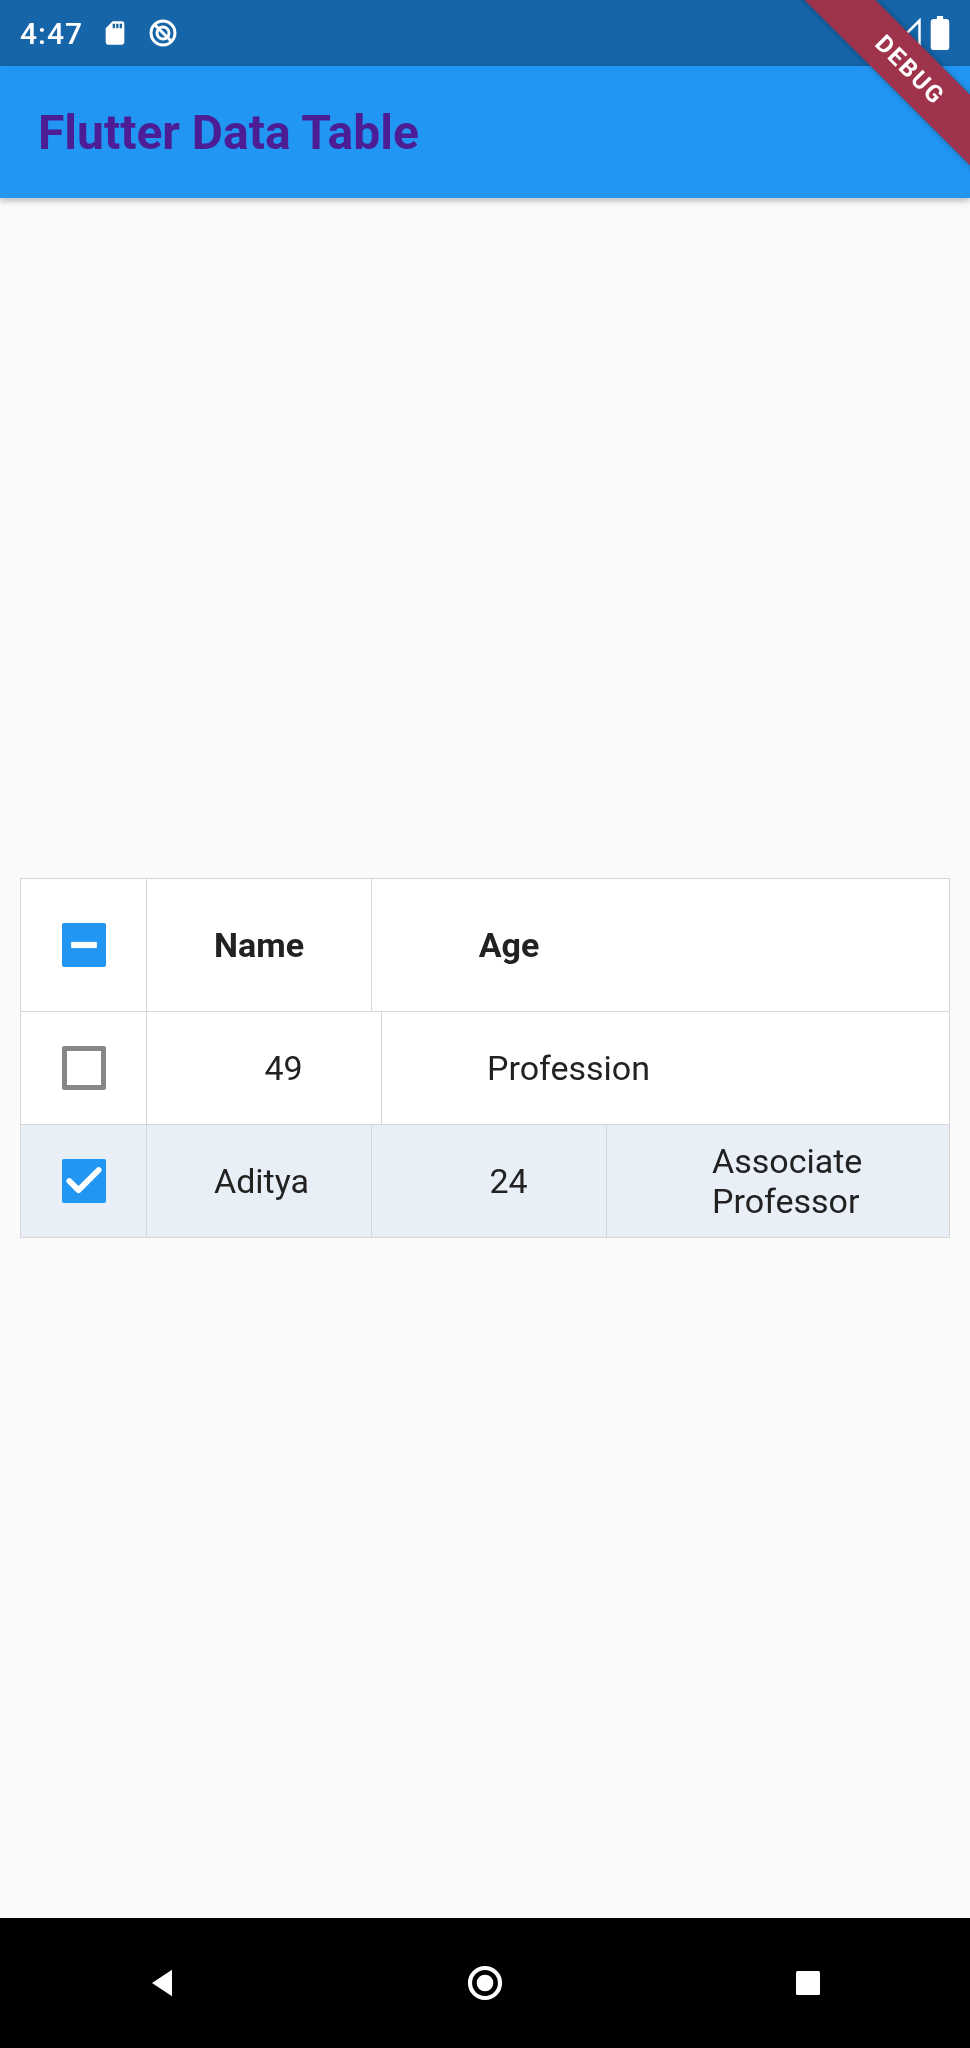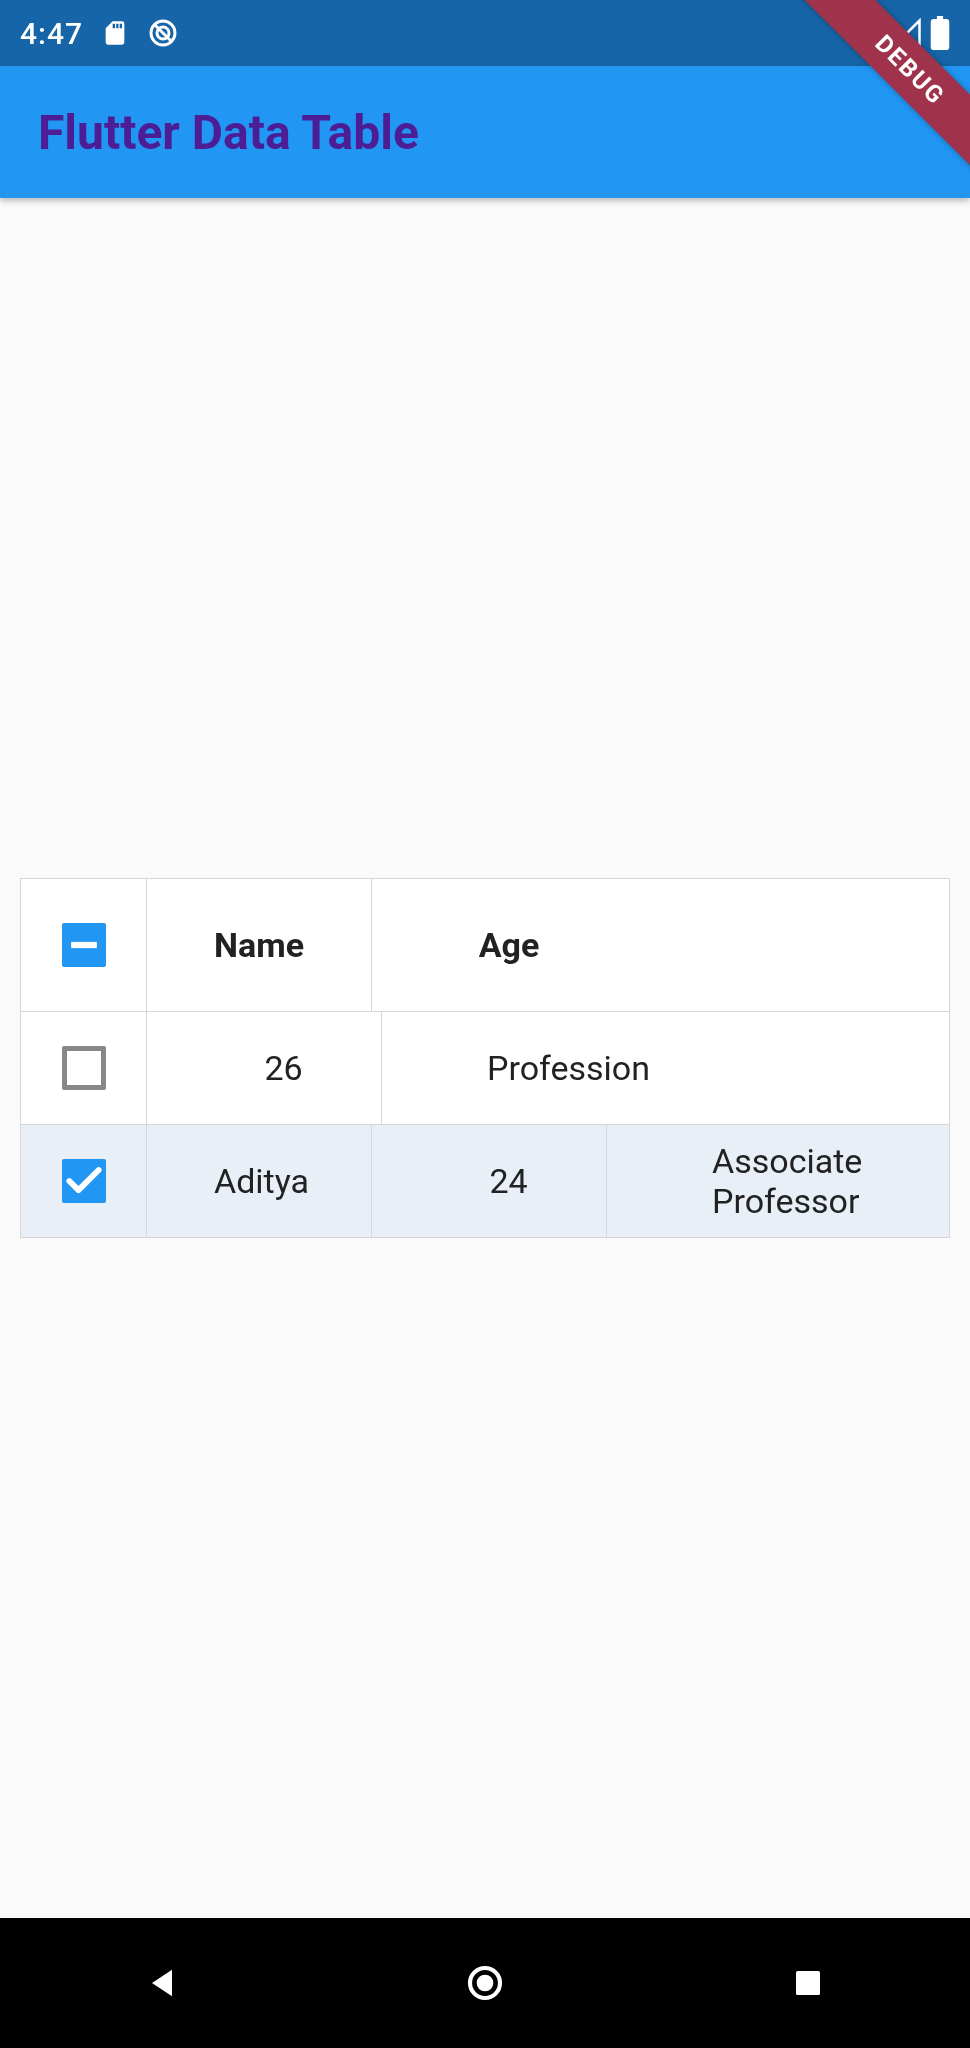--- a/index.html
+++ b/index.html
@@ -189,21 +189,21 @@
         <div class="dt-cell col-age">
           <span>Age</span>
         </div>
       </div>
 
       <div class="dt-row">
         <div class="dt-cell col-check">
           <span class="cb cb-unchecked"></span>
         </div>
         <div class="dt-cell col-age">
-          <span>26</span>
+          <span>49</span>
         </div>
         <div class="dt-cell col-prof">
           <span>Profession</span>
         </div>
       </div>
 
       <div class="dt-row row-selected">
         <div class="dt-cell col-check">
           <span class="cb cb-checked">
             <svg width="44" height="44" viewBox="0 0 24 24">

